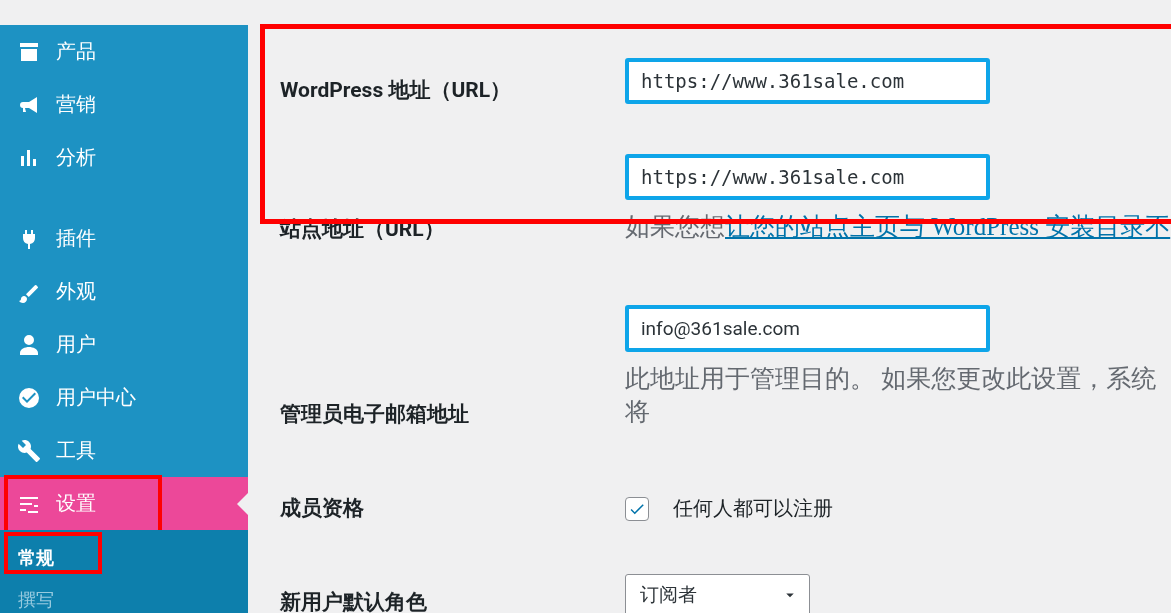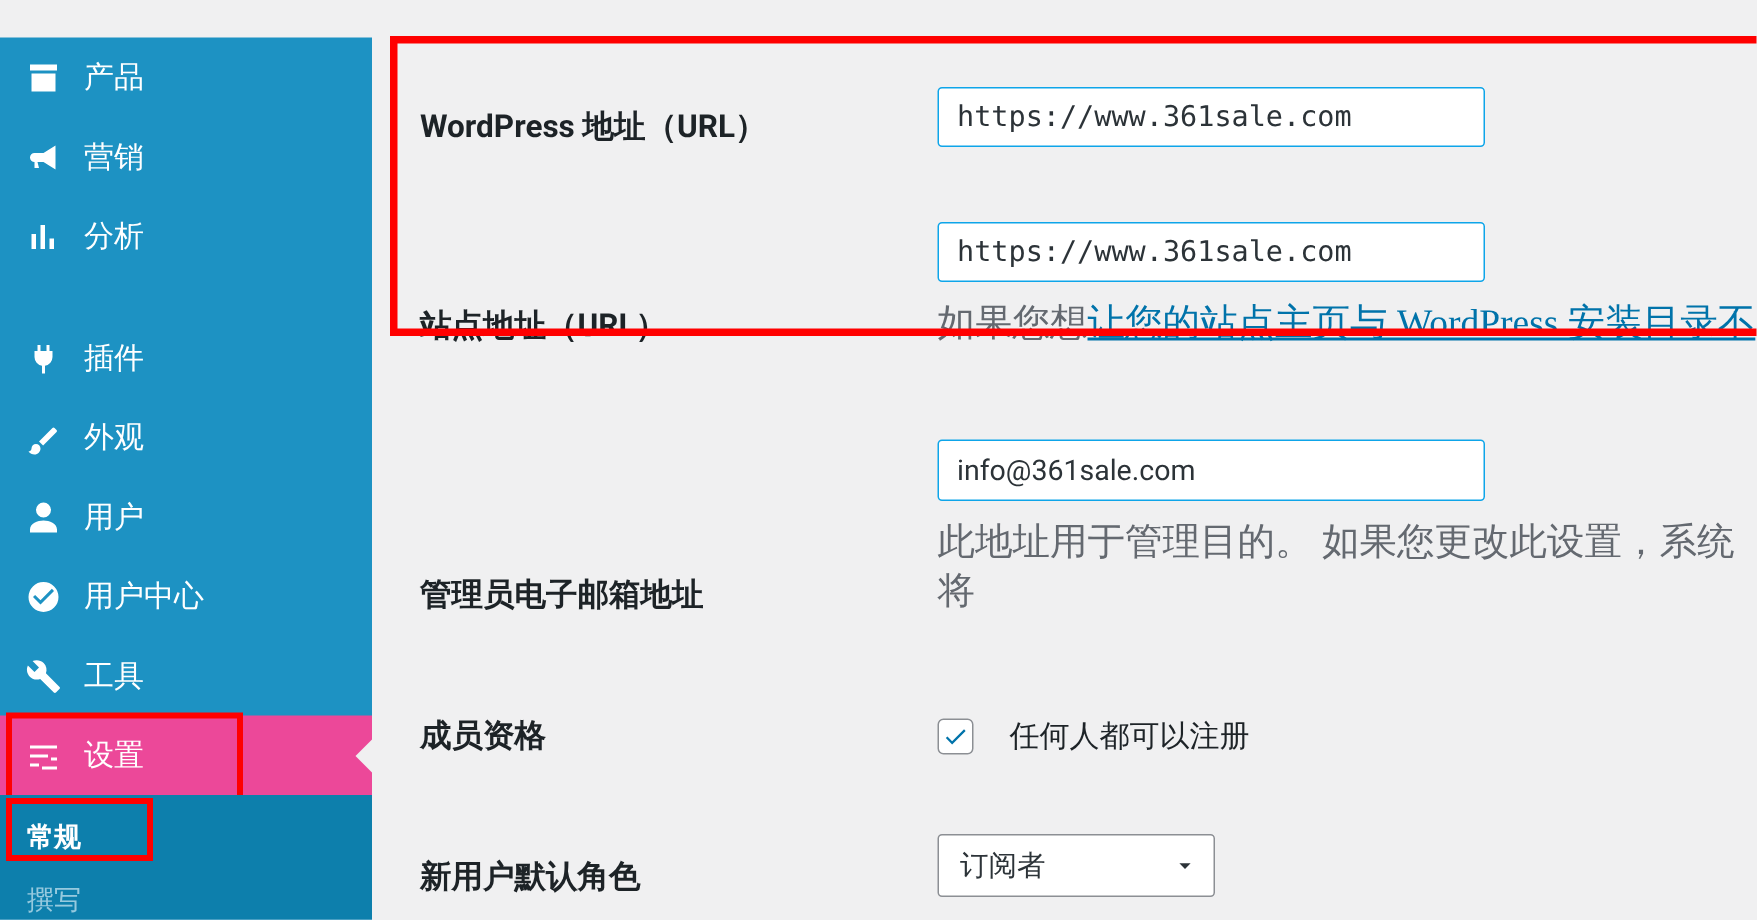--- a/index.html
+++ b/index.html
@@ -101,21 +101,21 @@
       flex-shrink: 0;
     }
     .form-field {
       flex: 1;
     }
     .text-input {
       width: 365px;
       padding: 8px 12px;
       font-size: 19px;
       font-family: Consolas, Monaco, monospace;
-      border: 1px solid #0ea5e9;
+      border: 4px solid #0ea5e9;
       border-radius: 3px;
       background: #fff;
       color: #2c3338;
     }
     .text-input.email {
       font-family: inherit;
       width: 365px;
     }
     .description {
       margin-top: 10px;

